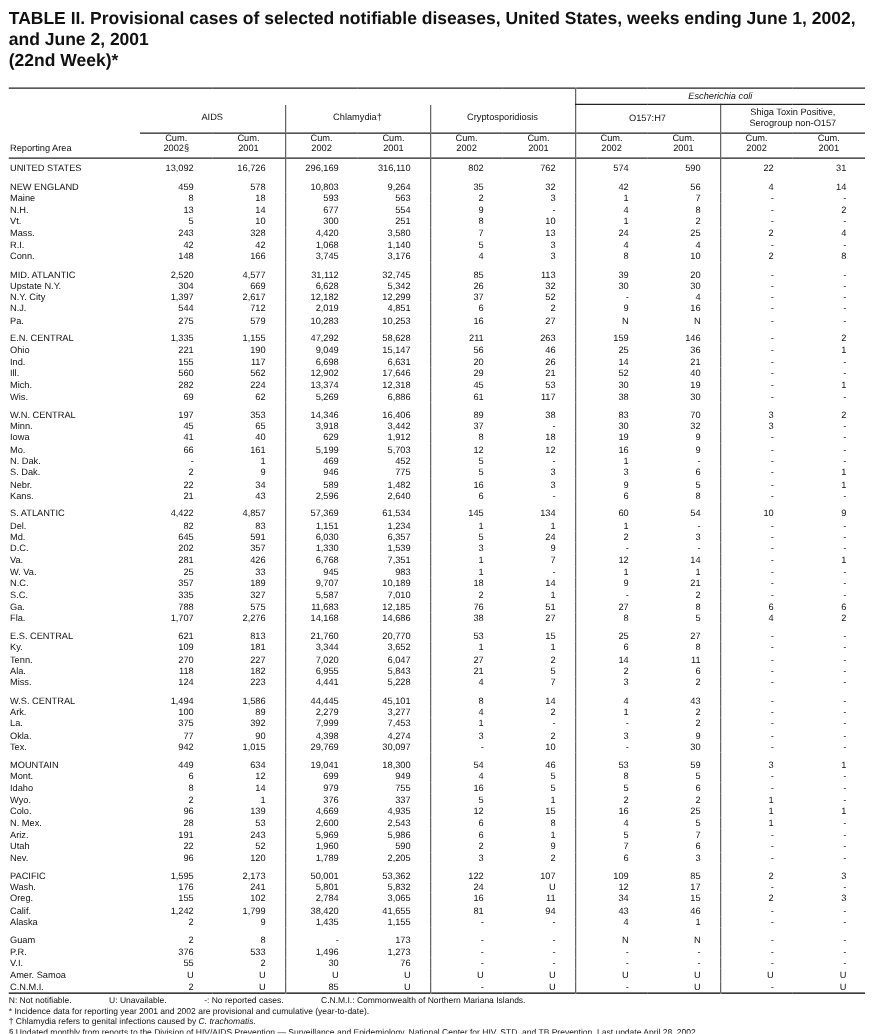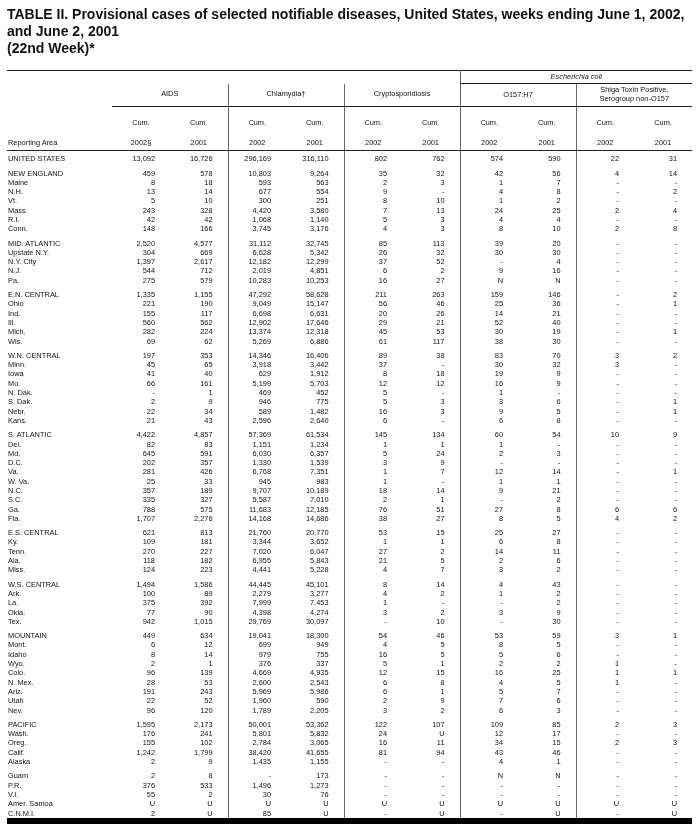--- a/index.html
+++ b/index.html
@@ -6,37 +6,37 @@
   html,body { background:#fff; }
   body {
     width:699px; height:827px; overflow:hidden;
     color:#111;
     font-family:"Liberation Sans", sans-serif;
     padding:6px 7px 0 7px;
   }
   .title { font-size:14px; font-weight:bold; line-height:1.2; margin-bottom:14px; }
   table {
     border-collapse:collapse; table-layout:fixed; width:685px;
-    border-top:1px solid #222; border-bottom:6px solid #000000;
+    border-top:1px solid #222; border-bottom:1px solid #000000;
   }
   col.c-area { width:105px; }
   col.c-num  { width:58px; }
   th, td { font-size:7.4px; font-weight:normal; vertical-align:bottom; white-space:nowrap; }
   thead th { line-height:1.2; }
   th.blank { border:none; }
   .vline { border-left:1px solid #666; }
   th.ecoli-cell {
     text-align:center; font-style:italic;
     border-bottom:1px solid #222; padding:2px 0 1px 0;
   }
   tr.h2 th.grp { text-align:center; vertical-align:middle; border-bottom:1px solid #222; padding:2px 1px; }
   tr.h2 th.grp span { display:block; line-height:1.18; }
   tr.h3 th { border-bottom:1px solid #222; padding-bottom:2px; }
   th.area-h { text-align:left; vertical-align:bottom; padding-left:1px; }
-  th.yr span { display:block; text-align:center; line-height:1.18;margin-top:12px; }
+  th.yr span { display:block; text-align:center; line-height:1.18; }
   tbody td { line-height:9.3px; }
   tbody td.area { text-align:left; padding-left:1px; }
   tbody td.num { text-align:right; padding-right:15px; }
   tbody tr.gap td { padding-top:5px; }
   tbody tr:first-child td { padding-top:3px; }
   .footnotes { margin-top:2px; font-size:6.8px; line-height:1.3; }
   .fline.legend { display:flex; gap:30px; }
   .fline.hang { padding-left:7px; text-indent:-7px; }
   .fline i { font-style:italic; }
 </style>

